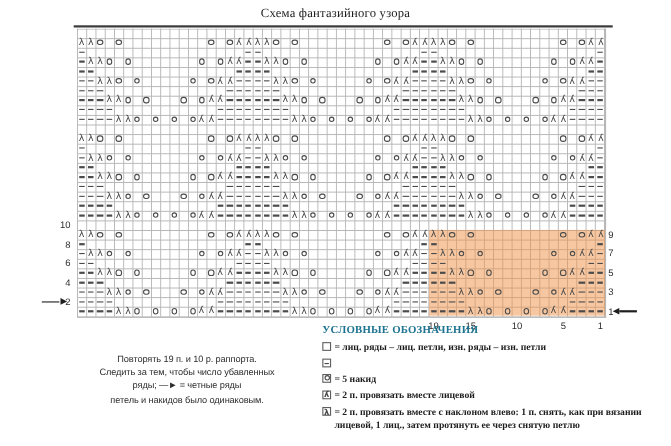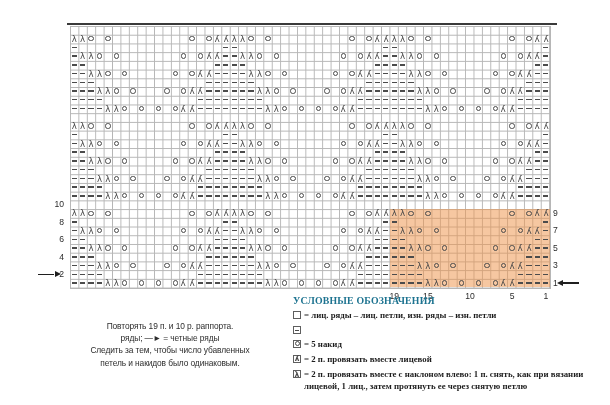--- a/index.html
+++ b/index.html
@@ -94,20 +94,21 @@
     font-family:"Liberation Serif", serif; font-style:italic; font-weight:700;
     font-size:21.5px; color:#d4252a; letter-spacing:.5px;
     text-shadow:0 0 2px #fff, 0 0 2px #fff, 0 0 3px #fff, 1px 1px 0 #fff, -1px -1px 0 #fff;
   }
 </style>
 </head>
 <body>
 
 <div id="page">
 
+  <div class="chart-title">Схема фантазийного узора</div>
 
   <div class="top-rule"></div>
 
   <div id="grid">
     <div class="rapport-highlight"></div>
 
   <span class="cell sym-dec" style="left: 0px; top: 8.73333px;">λ</span>
       <span class="cell sym-dec" style="left: 8.42105px; top: 8.73333px;">λ</span>
       <span class="cell sym-yo" style="left: 16.8421px; top: 8.73333px;"></span>
       <span class="cell sym-yo" style="left: 33.6842px; top: 8.73333px;"></span>
@@ -845,22 +846,22 @@
       <span class="col-label" style="left: 459px;">10</span>
       <span class="col-label" style="left: 501.105px;">5</span>
       <span class="col-label" style="left: 534.789px;">1</span>
     </div>
 
   <div class="arrow to-right"></div>
   <div class="arrow to-left"></div>
 
   <div class="instructions">
       <div>Повторять 19 п. и 10 р. раппорта.</div>
+      <div>Следить за тем, чтобы число убавленных</div>
       <div>ряды; —► = четные ряды</div>
-      <div>Следить за тем, чтобы число убавленных</div>
       <div>петель и накидов было одинаковым.</div>
     </div>
 
   <div class="legend">
     <div class="legend-title">УСЛОВНЫЕ ОБОЗНАЧЕНИЯ</div>
     <div id="legend-items">
         <div class="legend-item">
           <span class="legend-box"></span>
           <span>= лиц. ряды – лиц. петли, изн. ряды – изн. петли</span>
         </div>

